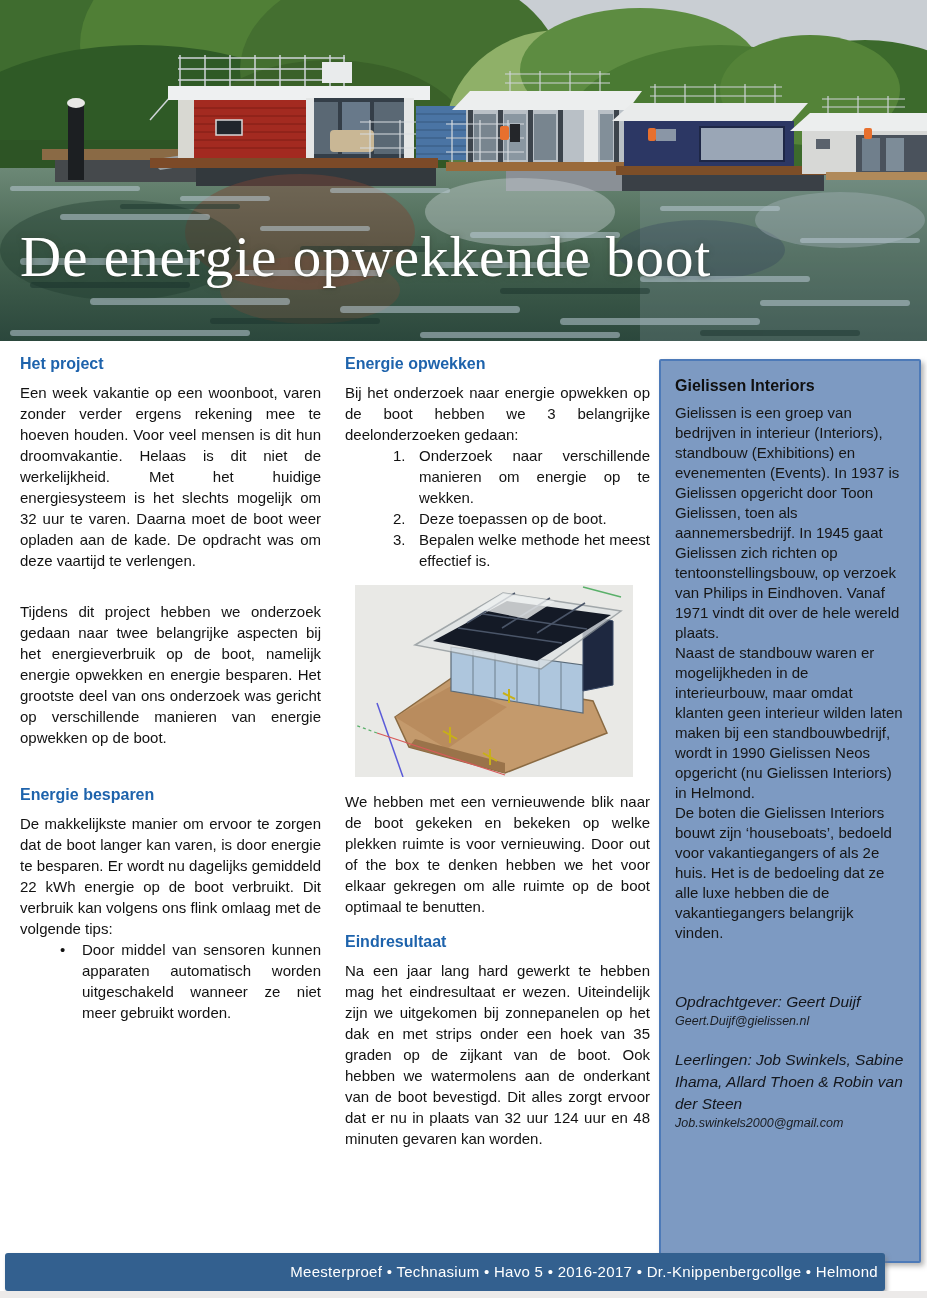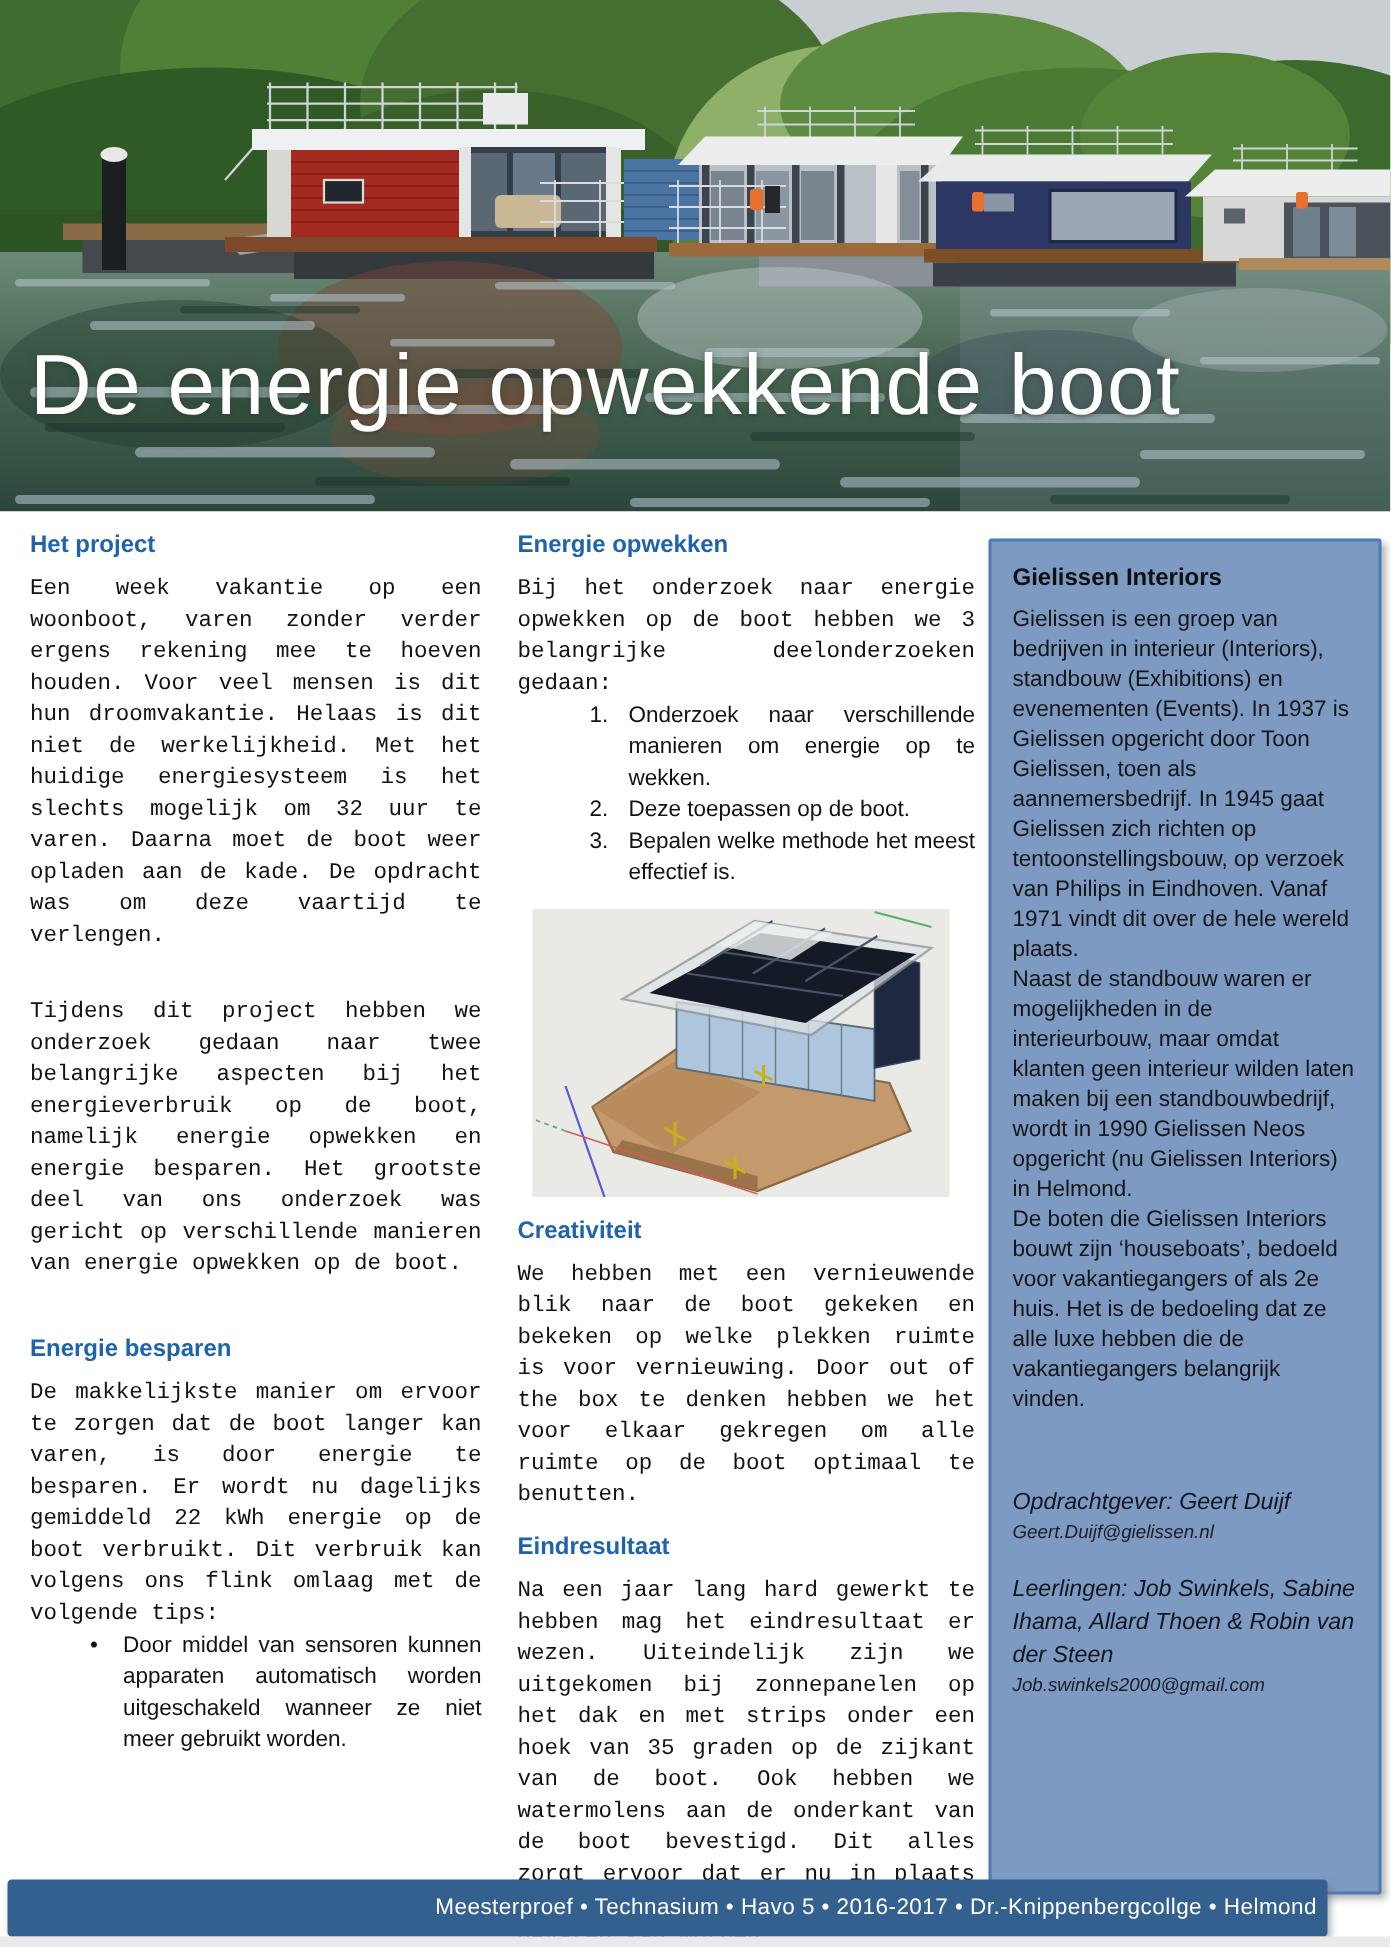--- a/index.html
+++ b/index.html
@@ -2,37 +2,37 @@
 <html><head>
 <meta charset="utf-8">
 <style>
   html,body { margin:0; padding:0; background:#fff; }
   .page {
     position:relative; width:927px; height:1298px; background:#ffffff;
     font-family:"Liberation Sans", sans-serif; overflow:hidden;
   }
 
   
-  .hero { position:absolute; left:0; top:0; width:927px; height:341px; overflow:hidden; }
+  .hero { position:absolute; left:0; top:0; width:927px; height:341px; overflow:hidden;font-family:Liberation Serif, serif; }
   .hero svg { display:block; }
   .hero-title {
     position:absolute; left:20px; top:224px; width:907px;
     font-size:57px; font-weight:400; letter-spacing:1px; color:#ffffff;
     white-space:nowrap; text-shadow:0 0 6px rgba(60,70,55,.45), 0 1px 2px rgba(40,50,40,.35);
   }
 
   
   .col { position:absolute; top:355px; }
   .col1 { left:20px;  width:301px; }
   .col2 { left:345px; width:305px; }
 
   h2.sec {
     margin:0 0 9px 0; font-size:16px; font-weight:bold; color:#1E63AC;
   }
-  p.body { margin:0; font-size:15px; line-height:21px; color:#121212; text-align:justify;font-family:Liberation Mono, monospace; }
+  p.body { margin:0; font-size:15px; line-height:21px; color:#121212; text-align:justify; }
 
   .mt30 { margin-top:30px; }
   .mt38 { margin-top:38px; }
   .mt21 { margin-top:21px; }
   .mt16 { margin-top:16px; }
 
   ul.bullets { margin:0 0 0 28px; padding:0; list-style:none; }
   ul.bullets li { position:relative; padding-left:34px; font-size:15px; line-height:21px; color:#121212; text-align:justify; }
   ul.bullets li::before { content:"\2022"; position:absolute; left:12px; }
 
@@ -356,21 +356,20 @@
         <g>
           <line x1="22" y1="118" x2="48" y2="192" stroke="#5a5ad8" stroke-width="1.5"></line>
           <line x1="22" y1="148" x2="150" y2="190" stroke="#d85a5a" stroke-width="1.2"></line>
           <line x1="22" y1="148" x2="0" y2="140" stroke="#5ab06a" stroke-width="1.2" stroke-dasharray="3,3"></line>
           <line x1="228" y1="2" x2="266" y2="12" stroke="#5ab06a" stroke-width="1.5"></line>
         </g>
       </svg>
     </div>
 
     <section>
-      <h2 class="sec">Creativiteit</h2>
       <p class="body">We hebben met een vernieuwende blik naar de boot gekeken en bekeken op welke plekken ruimte is voor vernieuwing. Door out of the box te denken hebben we het voor elkaar gekregen om alle ruimte op de boot optimaal te benutten.</p>
     </section>
     <section class="mt16">
       <h2 class="sec">Eindresultaat</h2>
       <p class="body">Na een jaar lang hard gewerkt te hebben mag het eindresultaat er wezen. Uiteindelijk zijn we uitgekomen bij zonnepanelen op het dak en met strips onder een hoek van 35 graden op de zijkant van de boot. Ook hebben we watermolens aan de onderkant van de boot bevestigd. Dit alles zorgt ervoor dat er nu in plaats van 32 uur 124 uur en 48 minuten gevaren kan worden.</p>
     </section>
   </div>
 
   <aside class="sidebar">
     <h2>Gielissen Interiors</h2>

